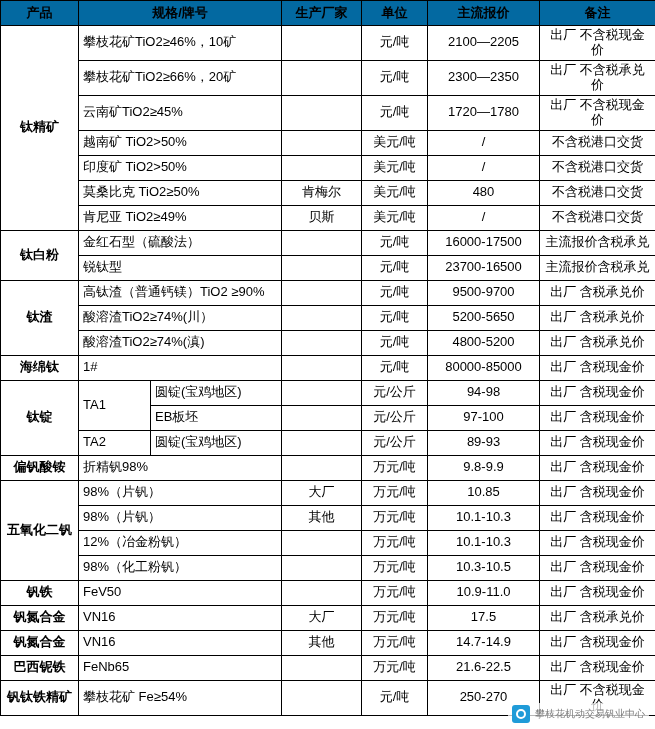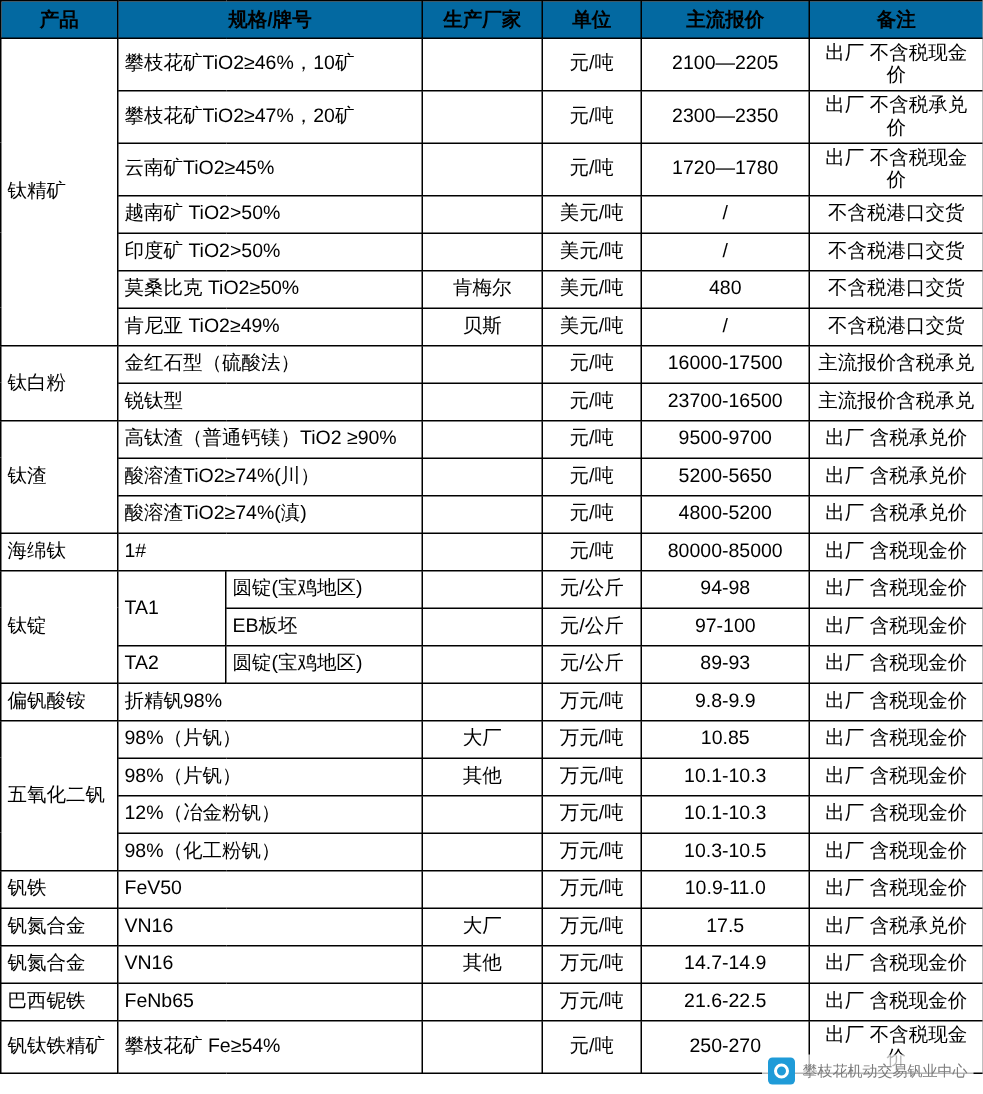--- a/index.html
+++ b/index.html
@@ -33,21 +33,21 @@
   thead th {
     background: #0369a1;
     color: #ffffff;
     font-weight: bold;
     text-align: center;
     font-size: 14px;
     height: 32px;
   }
   .c-center { text-align: center; }
   .c-left { text-align: left; padding-left: 6px; }
-  .cat { font-weight: normal; }
+  .cat { text-align: center; font-weight: bold; }
   .small { font-size: 12px; }
   .xsmall { font-size: 11px; margin-top: 29px; }
 
   
   col.col-product { width: 78px; }
   col.col-spec-a { width: 72px; }
   col.col-spec-b { width: 131px; }
   col.col-maker  { width: 80px; }
   col.col-unit   { width: 66px; }
   col.col-price  { width: 112px; }
@@ -117,21 +117,21 @@
 
     <tr>
       <td class="cat" rowspan="7">钛精矿</td>
       <td class="c-left small" colspan="2">攀枝花矿TiO2≥46%，10矿</td>
       <td class="c-center"></td>
       <td class="c-center">元/吨</td>
       <td class="c-center">2100—2205</td>
       <td class="c-center small">出厂 不含税现金价</td>
     </tr>
     <tr>
-      <td class="c-left small" colspan="2">攀枝花矿TiO2≥47%，20矿</td>
+      <td class="c-left small" colspan="2">攀枝花矿TiO2≥66%，20矿</td>
       <td class="c-center"></td>
       <td class="c-center">元/吨</td>
       <td class="c-center">2300—2350</td>
       <td class="c-center small">出厂 不含税承兑价</td>
     </tr>
     <tr>
       <td class="c-left small" colspan="2">云南矿TiO2≥45%</td>
       <td class="c-center"></td>
       <td class="c-center">元/吨</td>
       <td class="c-center">1720—1780</td>

